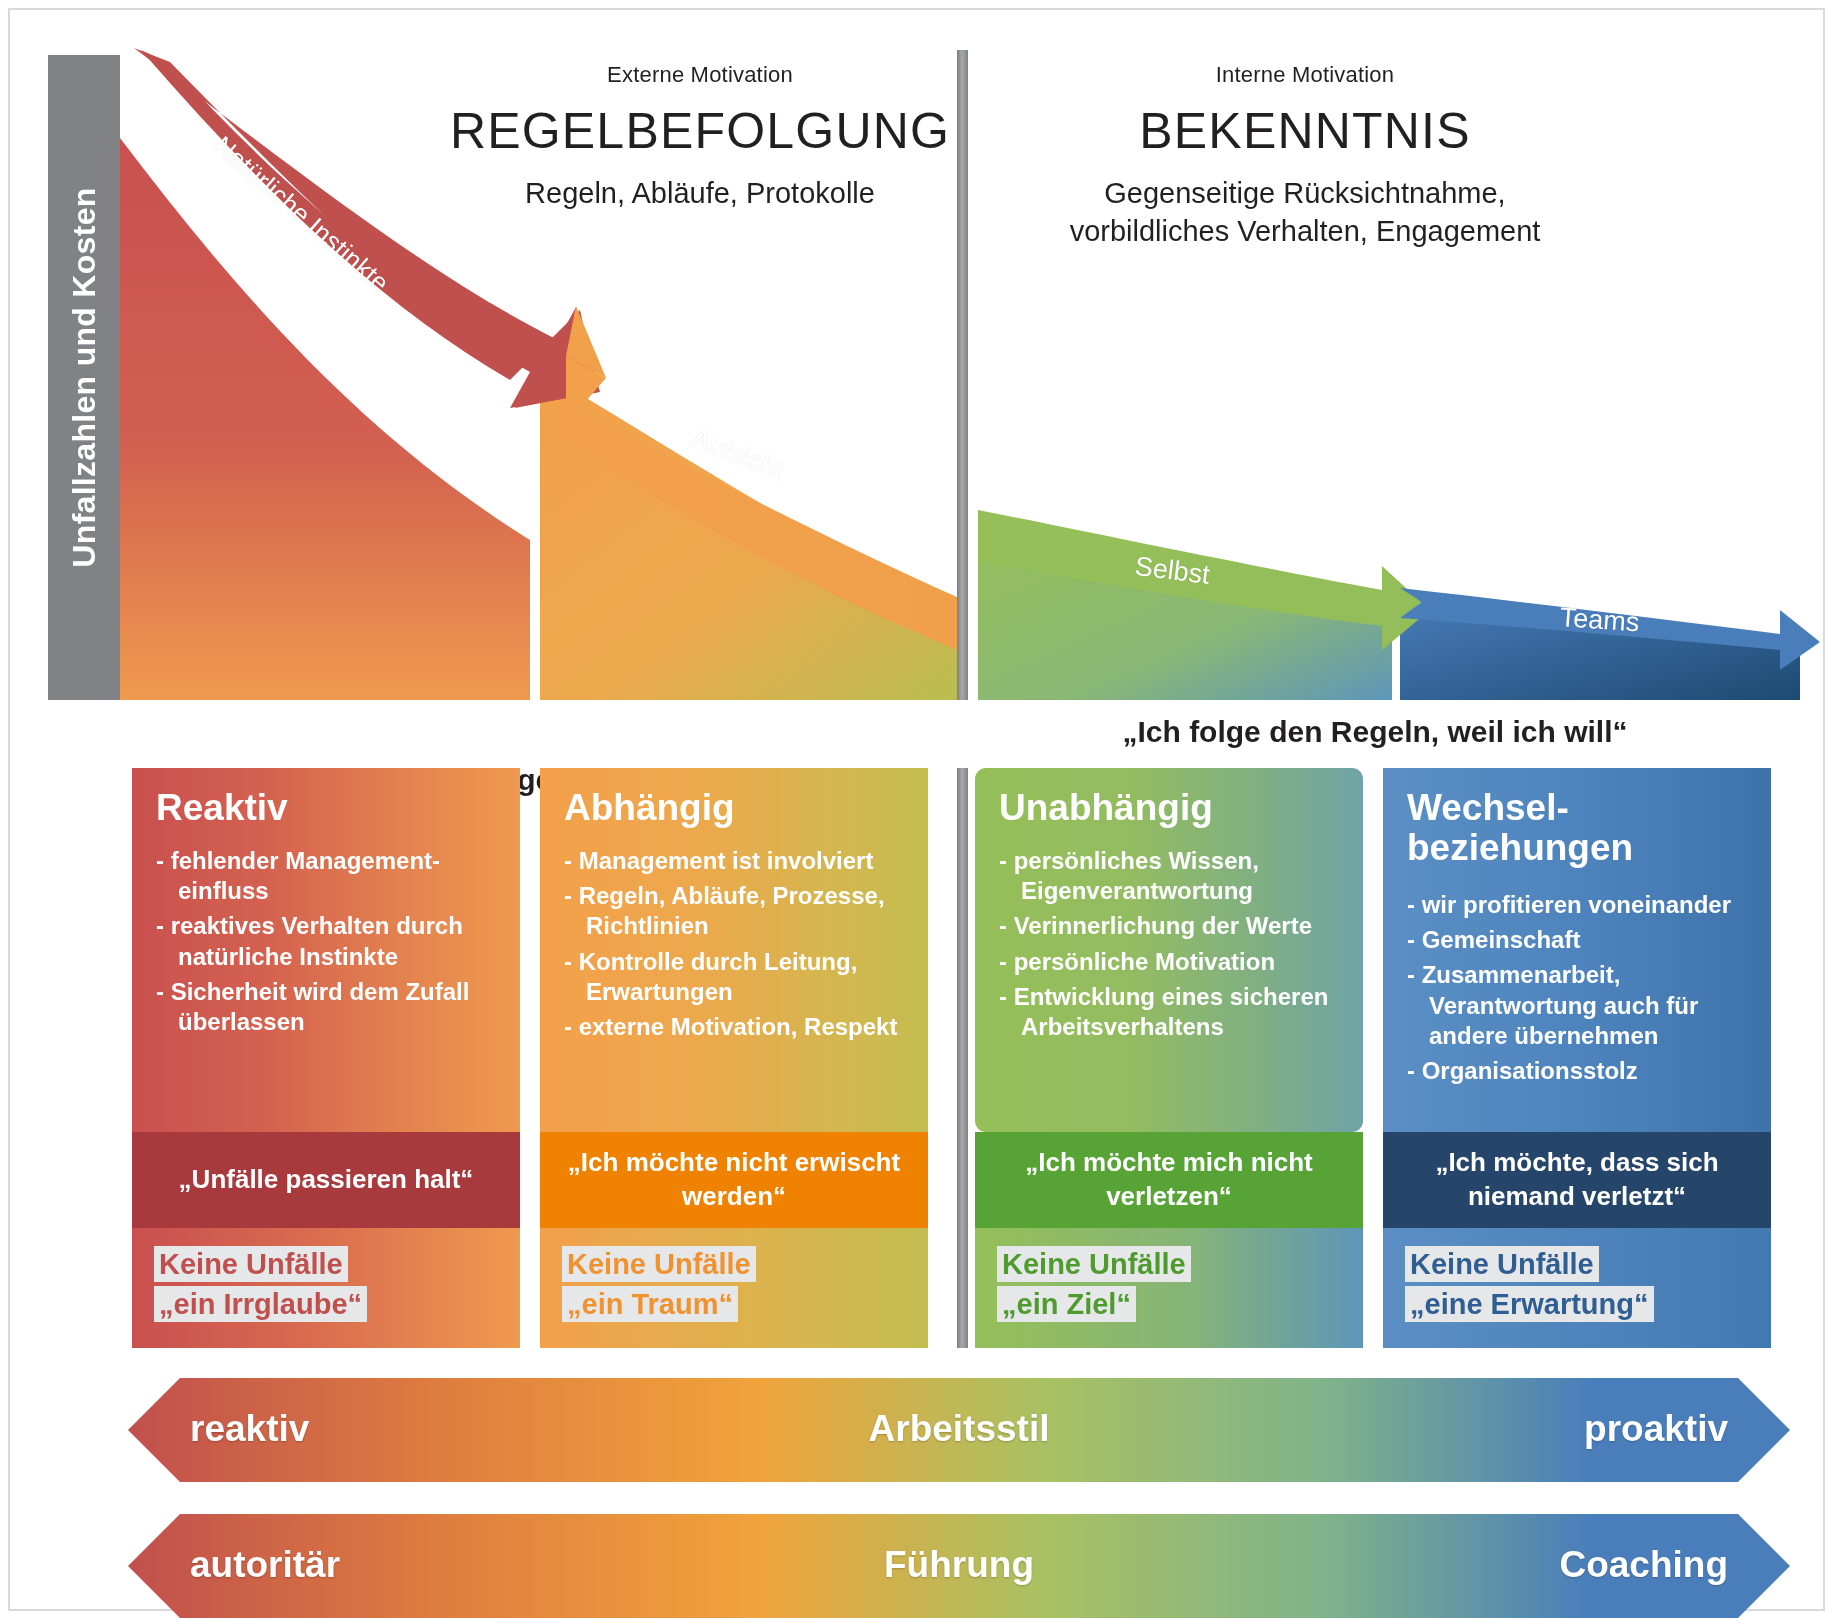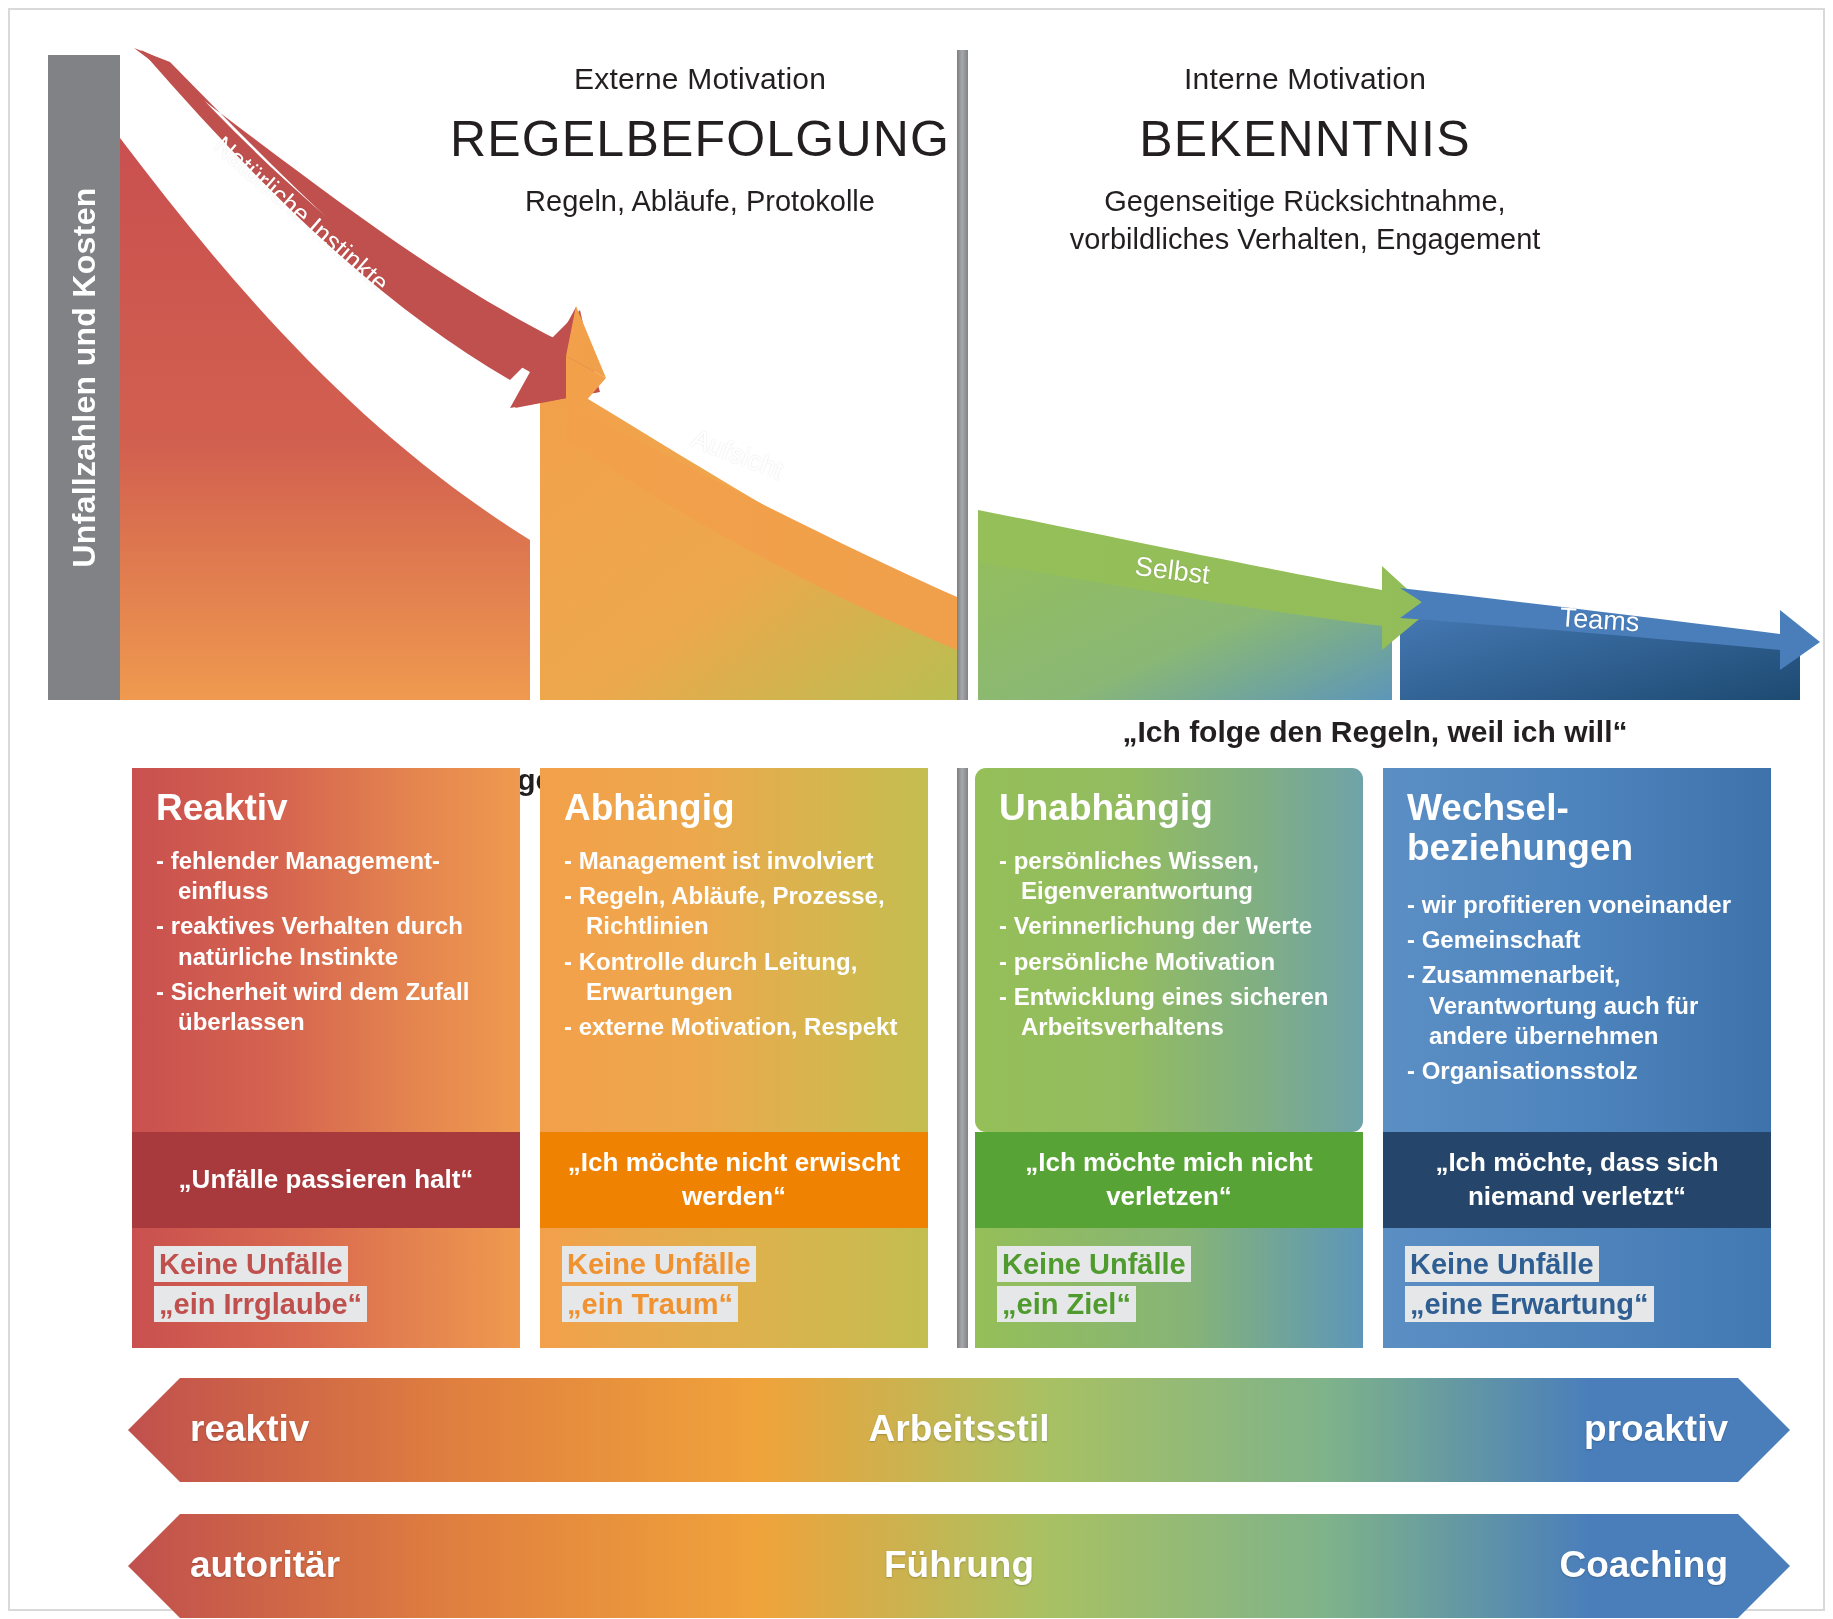--- a/index.html
+++ b/index.html
@@ -25,21 +25,21 @@
     transform:rotate(-90deg);white-space:nowrap;color:#fff;
     font-size:32px;font-weight:bold;letter-spacing:.3px;
   }
 
   .divider{
     position:absolute;left:947px;top:40px;width:11px;height:650px;
     background:linear-gradient(90deg,#7c7e80,#a6a8ab 45%,#808285);
   }
 
   .hdr{position:absolute;text-align:center;}
-  .hdr .kicker{font-size:30px;margin-bottom:14px;letter-spacing:.2px;}
+  .hdr .kicker{font-size:22px;margin-bottom:14px;letter-spacing:.2px;}
   .hdr .big{font-size:50px;letter-spacing:1.2px;margin-bottom:14px;}
   .hdr .sub{font-size:29px;line-height:1.32;}
 
   #hdr-external{left:430px;top:52px;width:520px;}
   #hdr-internal{left:975px;top:52px;width:640px;}
 
   .curve-label{
     position:absolute;color:#fff;font-size:27px;font-weight:500;
     white-space:nowrap;text-shadow:0 0 2px rgba(0,0,0,.12);
   }

